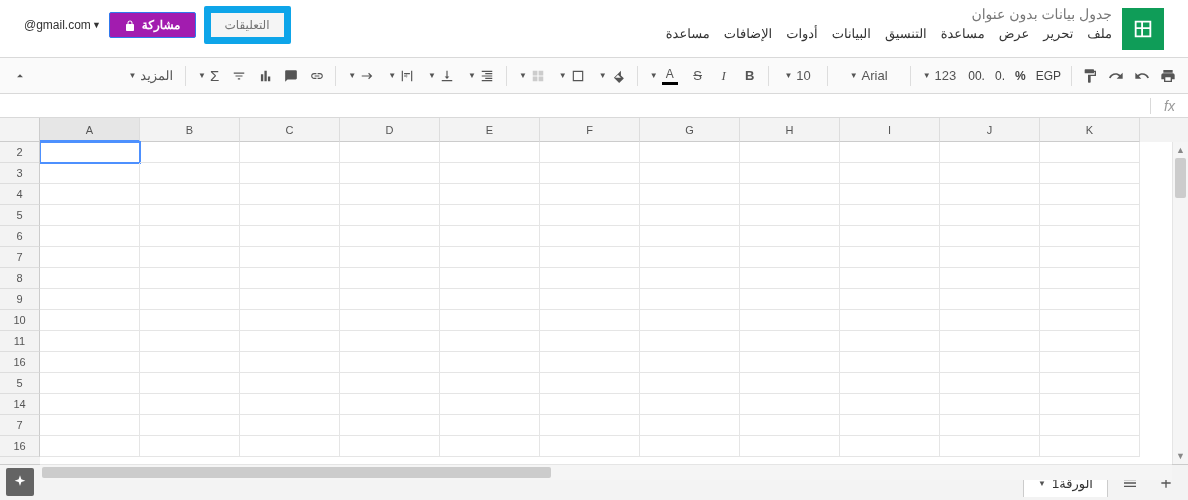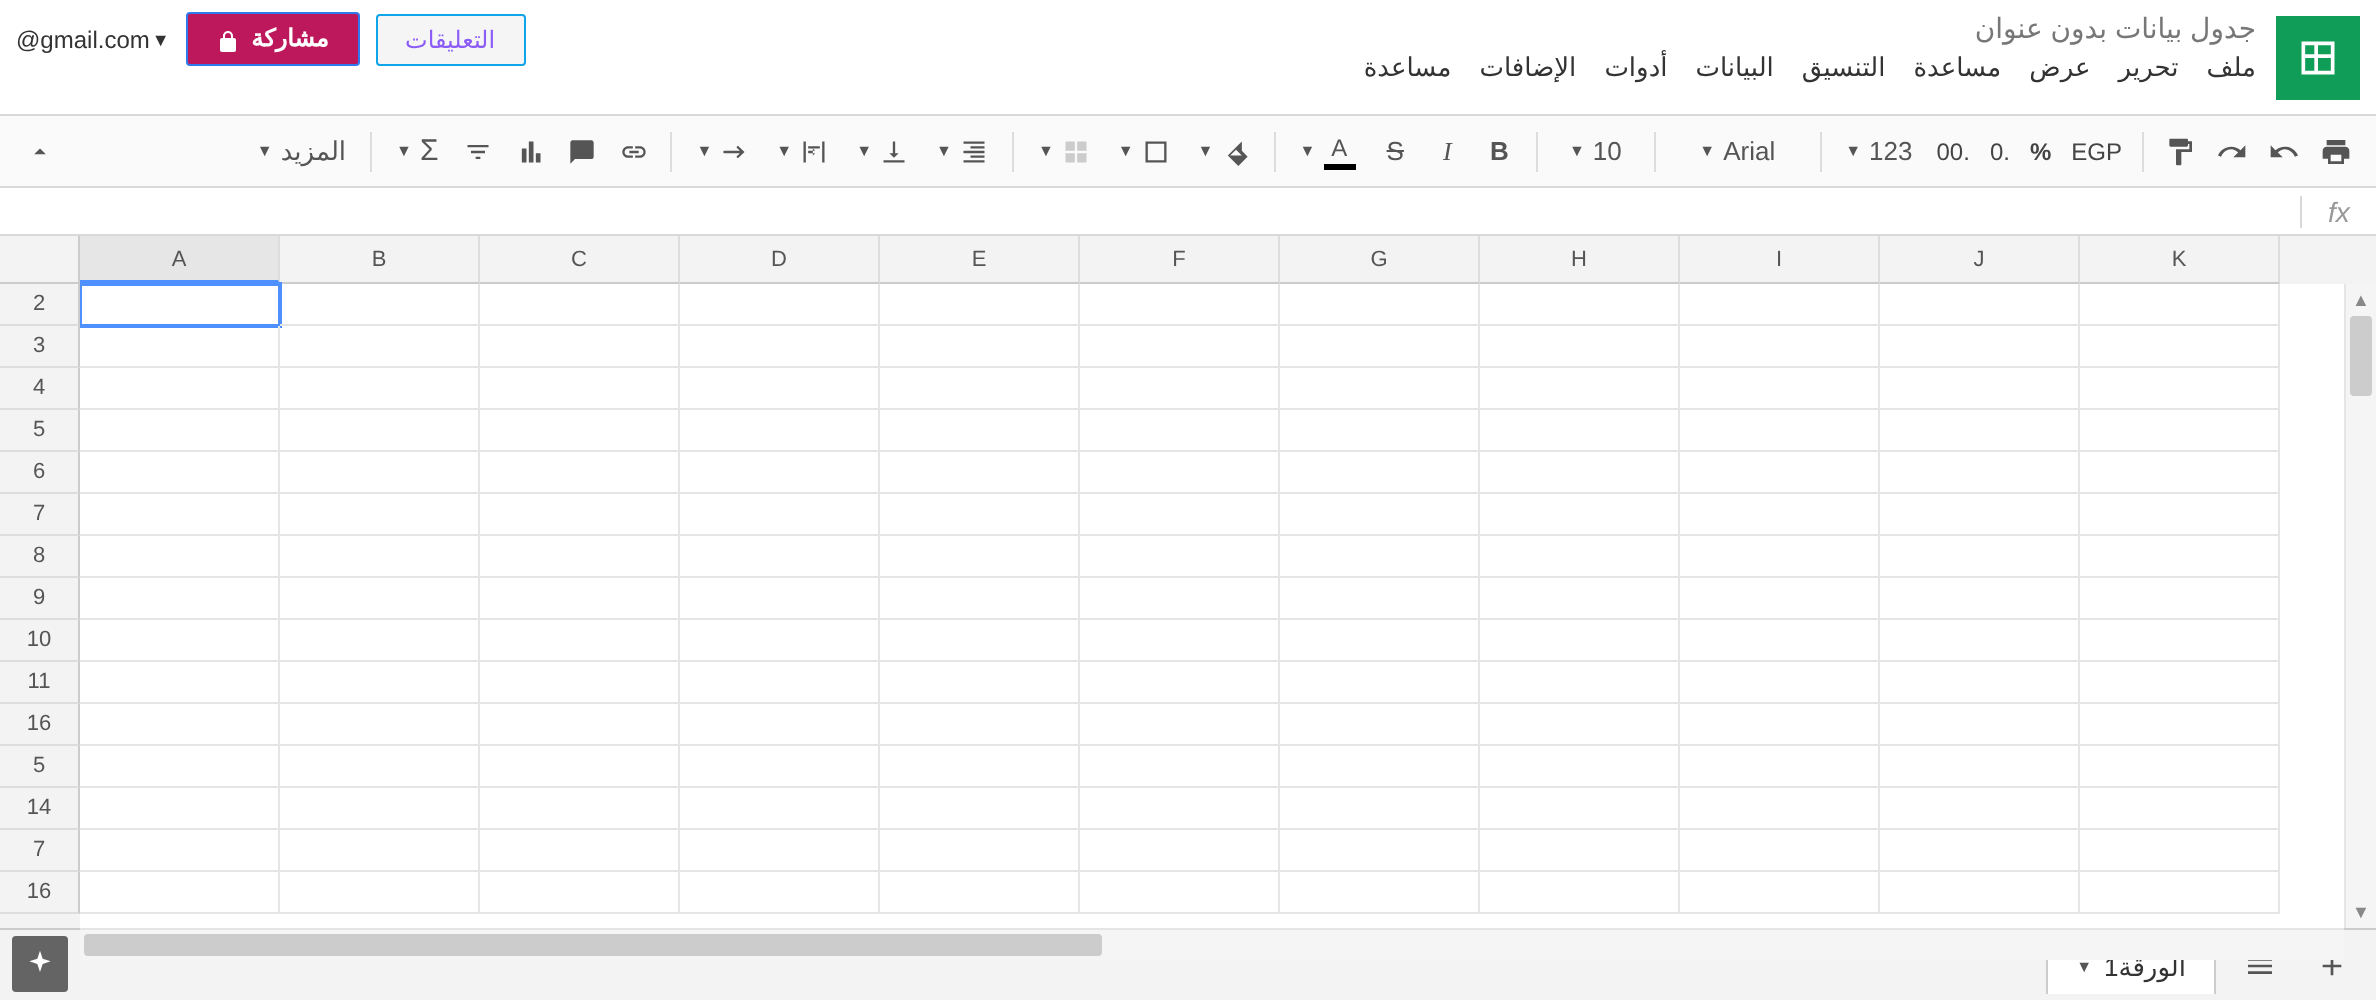--- a/index.html
+++ b/index.html
@@ -1,24 +1,24 @@
 <!DOCTYPE html>
 <html dir="rtl"><head>
 <meta charset="utf-8">
 <style>
 * { margin: 0; padding: 0; box-sizing: border-box; }
 body { font-family: Arial, sans-serif; font-size: 13px; color: #333; background: #fff; width: 1188px; height: 500px; overflow: hidden; direction: ltr; }
 
 
-.header { display: flex; align-items: flex-start; padding: 6px 8px 0; height: 58px; border-bottom: 1px solid #d9d9d9; }
+.header { display: flex; align-items: flex-start; padding: 6px 24px 0; height: 58px; border-bottom: 1px solid #d9d9d9; }
 .header-left { display: flex; align-items: center; gap: 8px; }
 .account { font-size: 12px; color: #333; display: flex; align-items: center; cursor: pointer; }
 .account .caret { font-size: 9px; margin-left: 1px; }
-.btn-share { background: #be185d; color: #fff; border: 1px solid #3079ed; padding: 5px 14px; border-radius: 2px; font-size: 12px; font-weight: bold; display: flex; align-items: flex-end; gap: 6px; cursor: pointer; font-family: Liberation Serif, serif; }
-.btn-comments { background: #f5f5f5; border: 1px solid #0ea5e9; padding: 5px 14px; border-radius: 2px; font-size: 12px; color: #8b5cf6; cursor: pointer; }
+.btn-share { background: #a21caf; color: #fff; border: 1px solid #3079ed; padding: 5px 14px; border-radius: 2px; font-size: 12px; font-weight: bold; display: flex; align-items: flex-end; gap: 6px; cursor: pointer; }
+.btn-comments { background: #f5f5f5; border: 7px solid #0ea5e9; padding: 5px 14px; border-radius: 2px; font-size: 12px; color: #737373; cursor: pointer; }
 .header-right { margin-left: auto; text-align: right; display: flex; align-items: flex-start; gap: 10px; }
 .title-area { text-align: right; }
 .doc-title { font-size: 14px; color: #777; direction: rtl; }
 .menubar { display: flex; gap: 14px; direction: rtl; margin-top: 4px; font-size: 13px; color: #333; }
 .menubar span { cursor: pointer; }
 .logo { width: 42px; height: 42px; background: #0f9d58; display: flex; align-items: center; justify-content: center; margin-top: 2px; }
 .logo svg { fill: #fff; }
 
 
 .toolbar { display: flex; align-items: center; height: 36px; padding: 0 8px; border-bottom: 1px solid #d9d9d9; background: #fafafa; gap: 2px; direction: rtl; }

